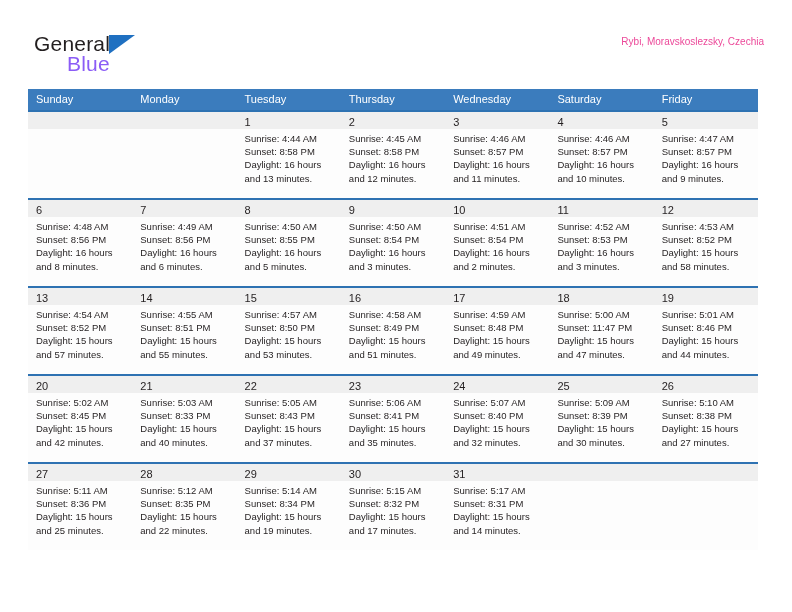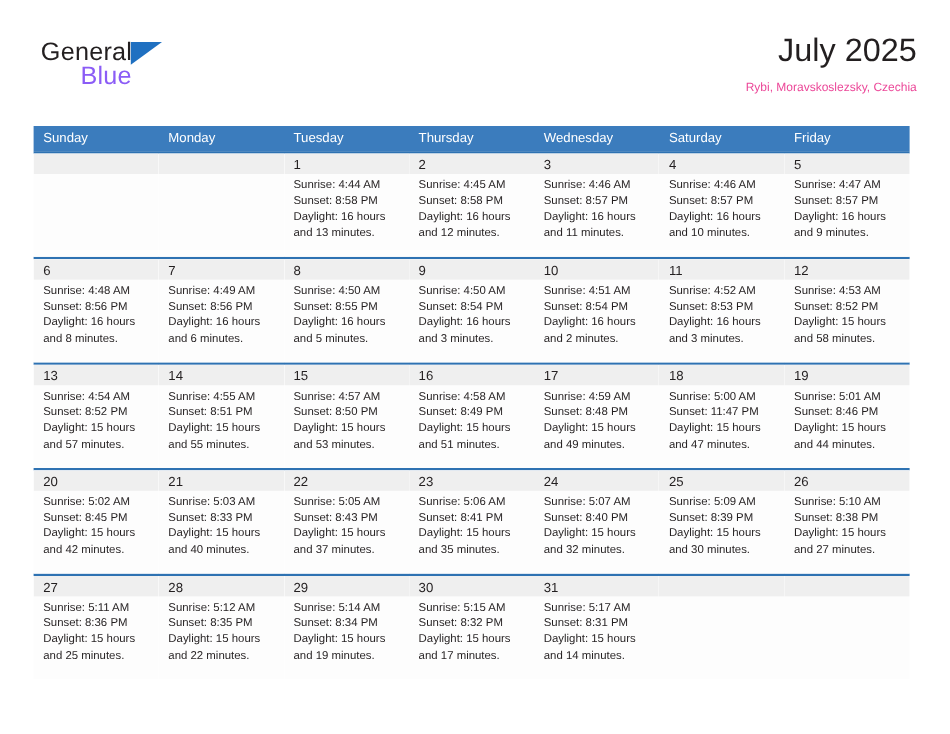--- a/index.html
+++ b/index.html
@@ -84,21 +84,21 @@
     font-size: 10px;
     color: #ec4899;
     line-height: 17px;
     white-space: nowrap;
   }
 
   
   .calendar {
     position: absolute;
     left: 28px;
-    top: 105px;
+    top: 89px;
     width: 730px;
   }
 
   .weekdays {
     display: flex;
     background: #3B7CBD;
     height: 21px;
   }
   .weekday {
     flex: 1 1 0;
@@ -155,21 +155,20 @@
 
   <div class="header">
 
     <div class="logo">
       <span class="logo-general">General</span>
       <span class="logo-triangle"></span>
       <span class="logo-blue">Blue</span>
     </div>
 
     <div class="title-block">
-      <div class="cal-title">July 2025</div>
       <div class="cal-subtitle">Rybi, Moravskoslezsky, Czechia</div>
     </div>
 
   </div>
 
   <div class="calendar">
     <div class="weekdays">
         <div class="weekday">Sunday</div>
         <div class="weekday">Monday</div>
         <div class="weekday">Tuesday</div>

